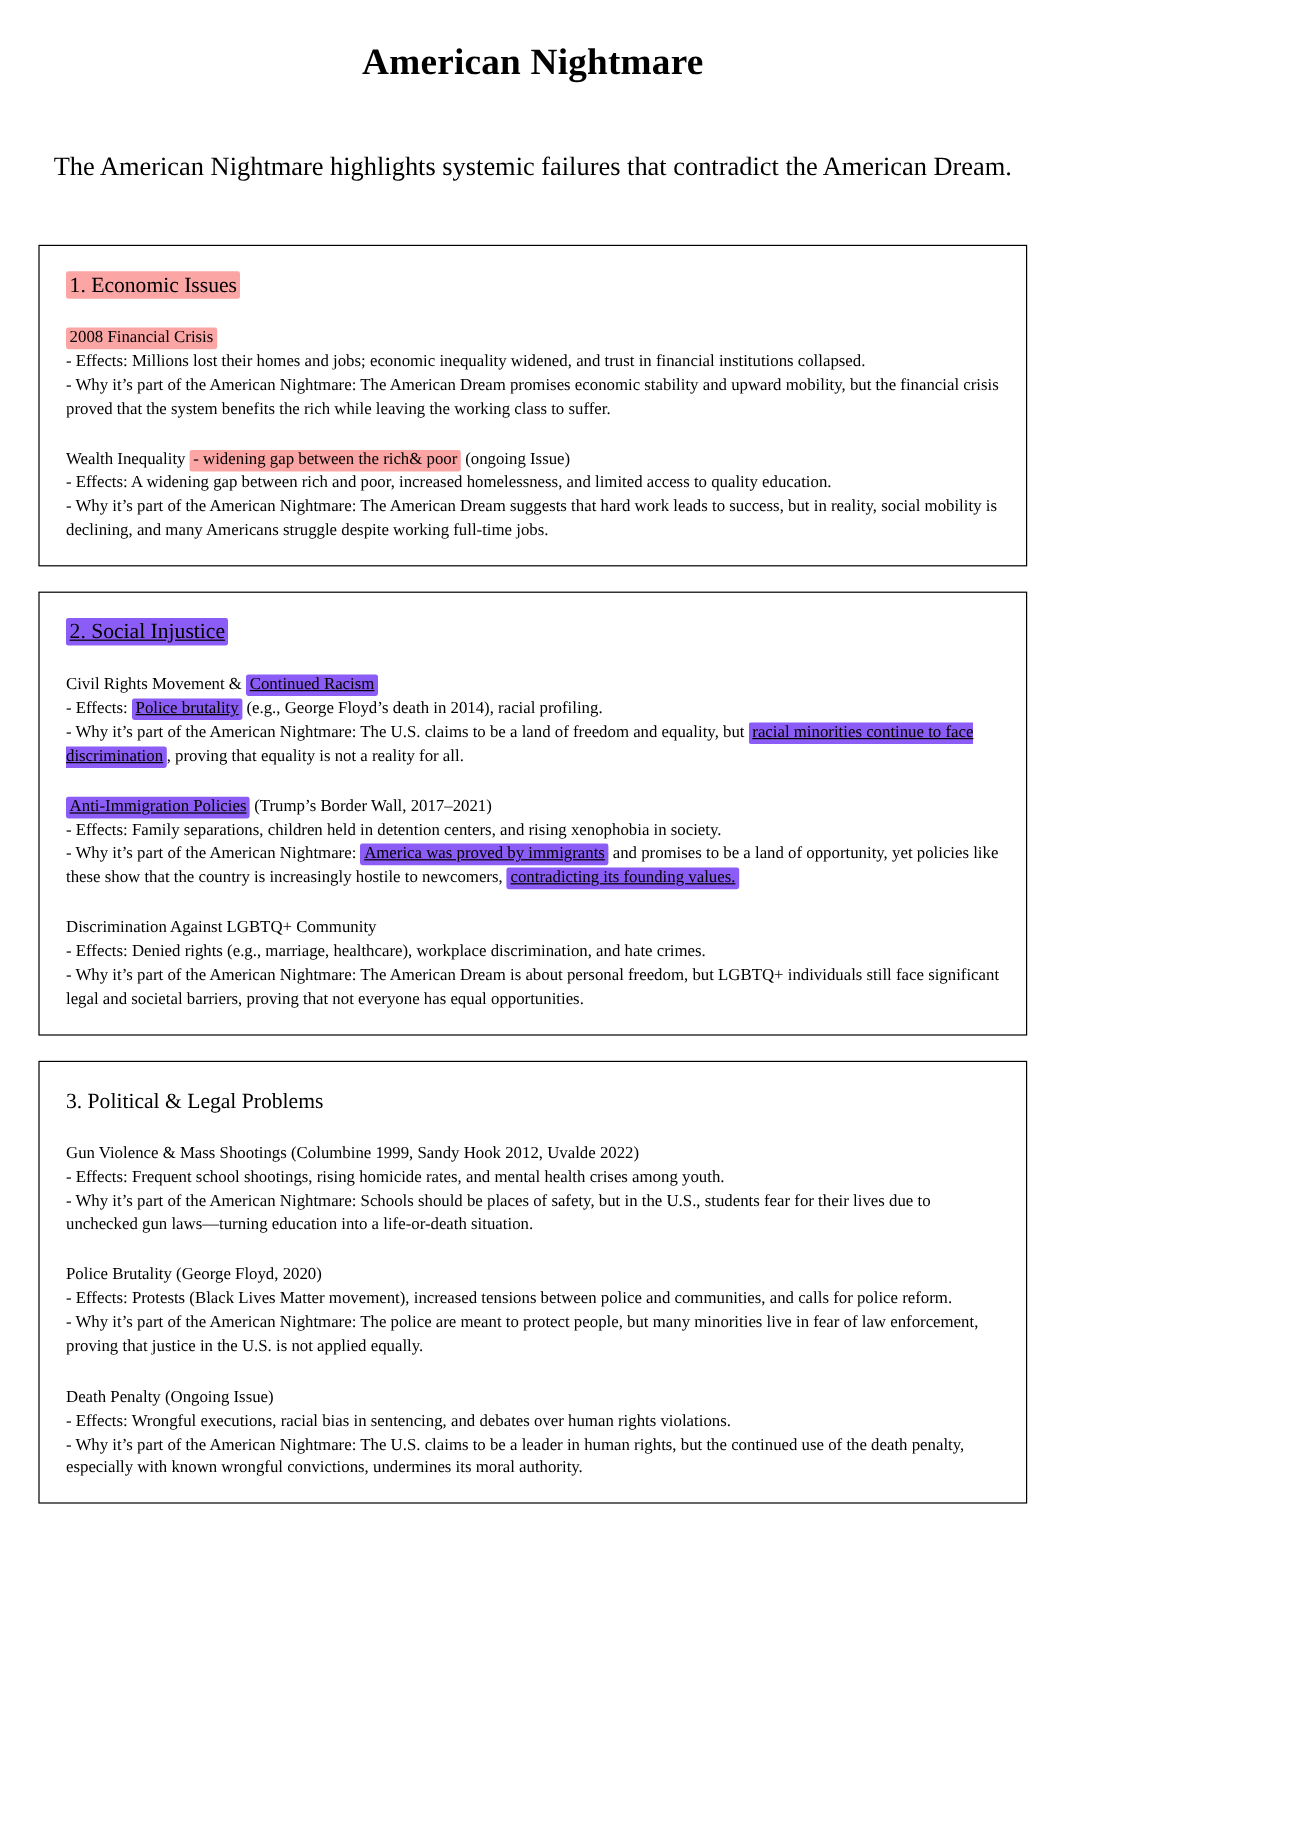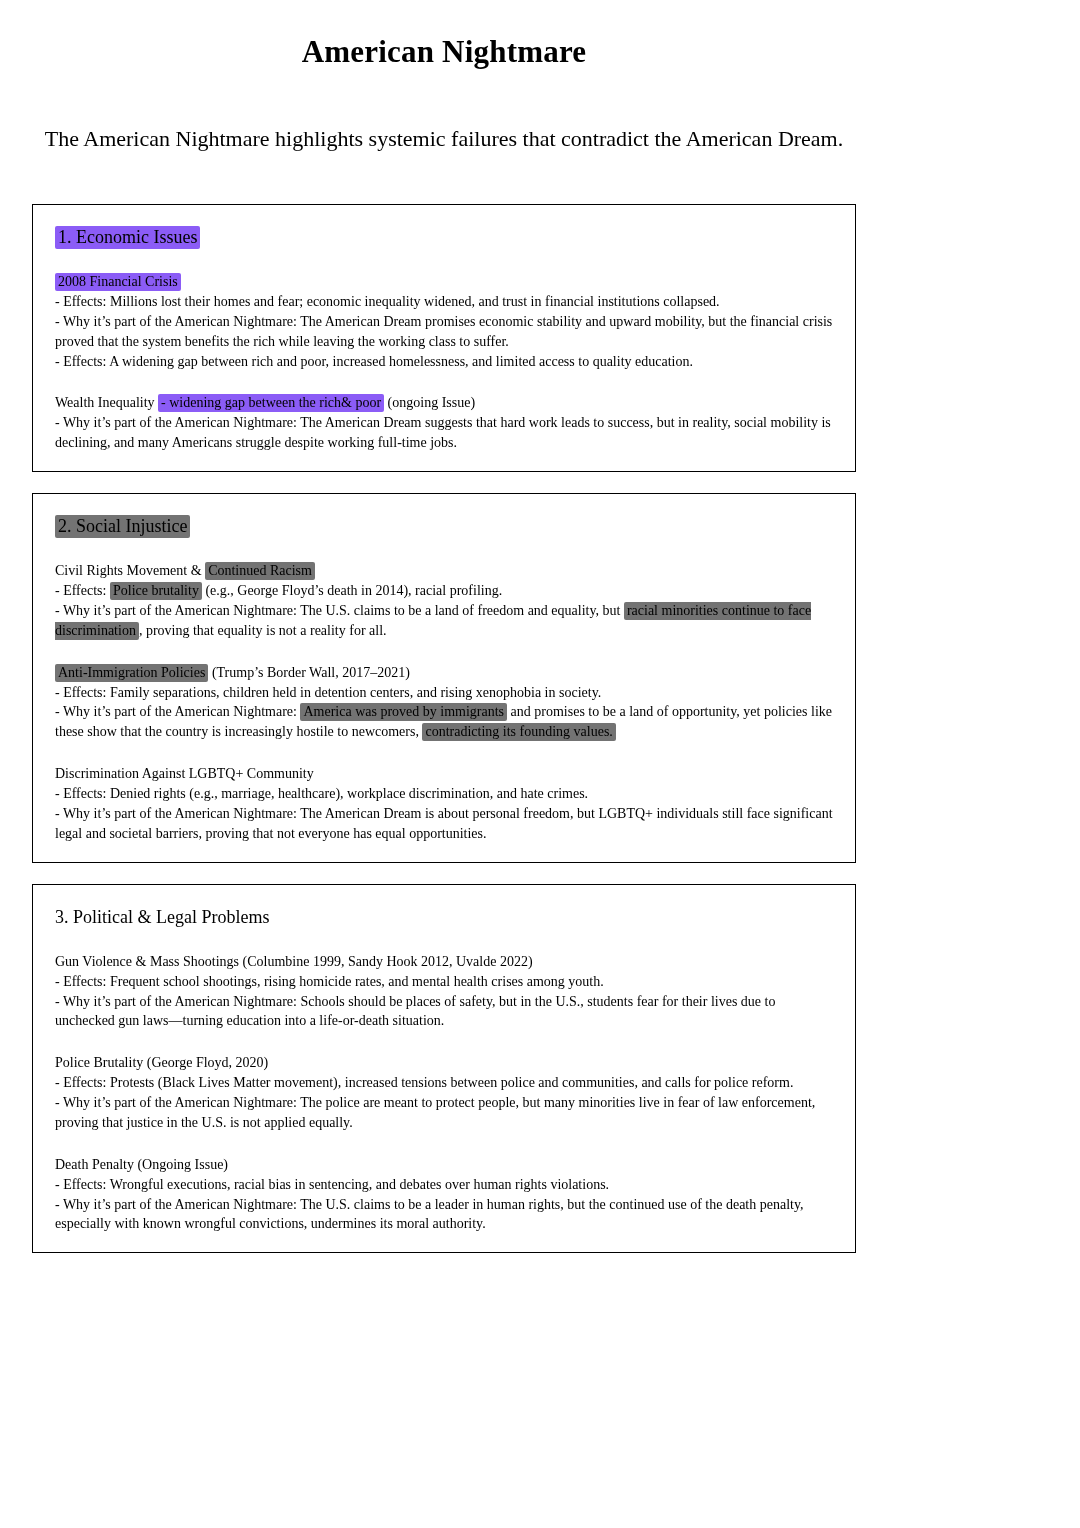--- a/index.html
+++ b/index.html
@@ -52,55 +52,56 @@
   p.block {
     font-size: 14px;
     line-height: 1.42;
     margin: 22px 0 0 0;
     text-align: left;
   }
   p.block.tight {
     margin-top: 0;
   }
   .hl-purple {
-    background: #8b5cf6;
+    background: #fca5a5;
     padding: 1px 3px 2px 3px;
     border-radius: 2px;
   }
   .hl-red {
-    background: #737373;
+    background: #8b5cf6;
     padding: 1px 3px 2px 3px;
     border-radius: 2px;
+    text-decoration: underline;
   }
 </style>
 </head>
 <body>
 
 <div class="page">
 
   <h1 class="doc-title">American Nightmare</h1>
 
   <p class="doc-subtitle">The American Nightmare highlights systemic failures that contradict the American Dream.</p>
 
   <div class="section-box first-box-wrap">
 
     <p class="section-heading tight">
       <span class="hl-purple">1. Economic Issues</span>
     </p>
 
     <p class="block">
       <span class="hl-purple">2008 Financial Crisis</span>
     </p>
-    <p class="block tight">- Effects: Millions lost their homes and fear; economic inequality widened, and trust in financial institutions collapsed.</p>
+    <p class="block tight">- Effects: Millions lost their homes and jobs; economic inequality widened, and trust in financial institutions collapsed.</p>
     <p class="block tight">- Why it’s part of the American Nightmare: The American Dream promises economic stability and upward mobility, but the financial crisis proved that the system benefits the rich while leaving the working class to suffer.</p>
 
-    <p class="block tight">- Effects: A widening gap between rich and poor, increased homelessness, and limited access to quality education.</p>
     <p class="block">
       <span>Wealth Inequality </span><span class="hl-purple">- widening gap between the rich&amp; poor</span><span> (ongoing Issue)</span>
     </p>
+    <p class="block tight">- Effects: A widening gap between rich and poor, increased homelessness, and limited access to quality education.</p>
     <p class="block tight">- Why it’s part of the American Nightmare: The American Dream suggests that hard work leads to success, but in reality, social mobility is declining, and many Americans struggle despite working full-time jobs.</p>
 
   </div>
 
   <div class="gap-between"></div>
 
   <div class="section-box">
 
     <p class="section-heading tight">
       <span class="hl-red">2. Social Injustice</span>

